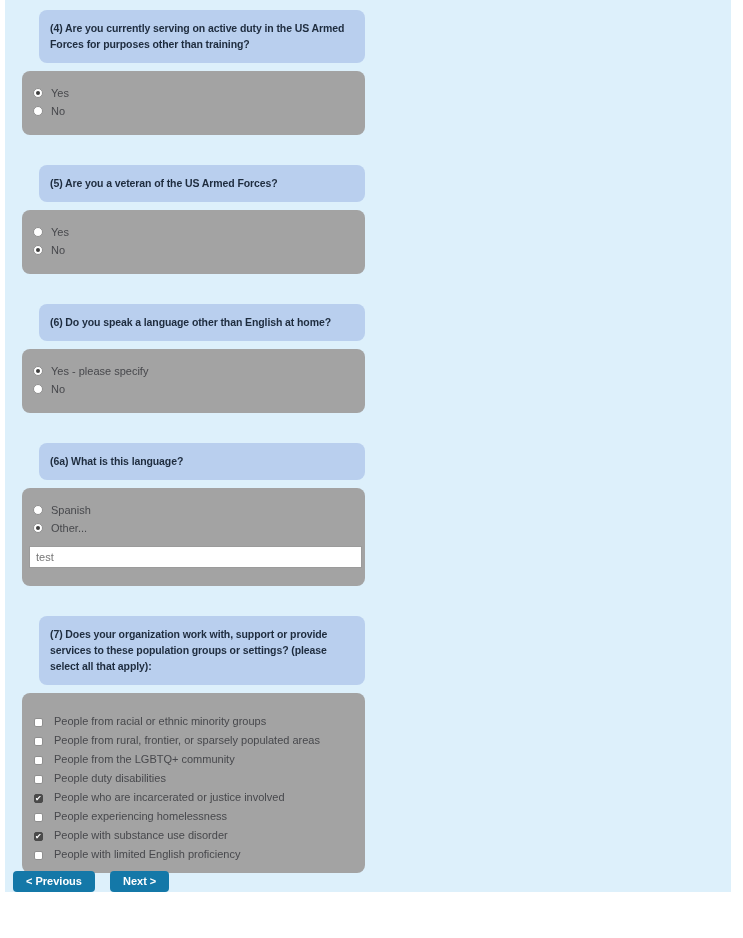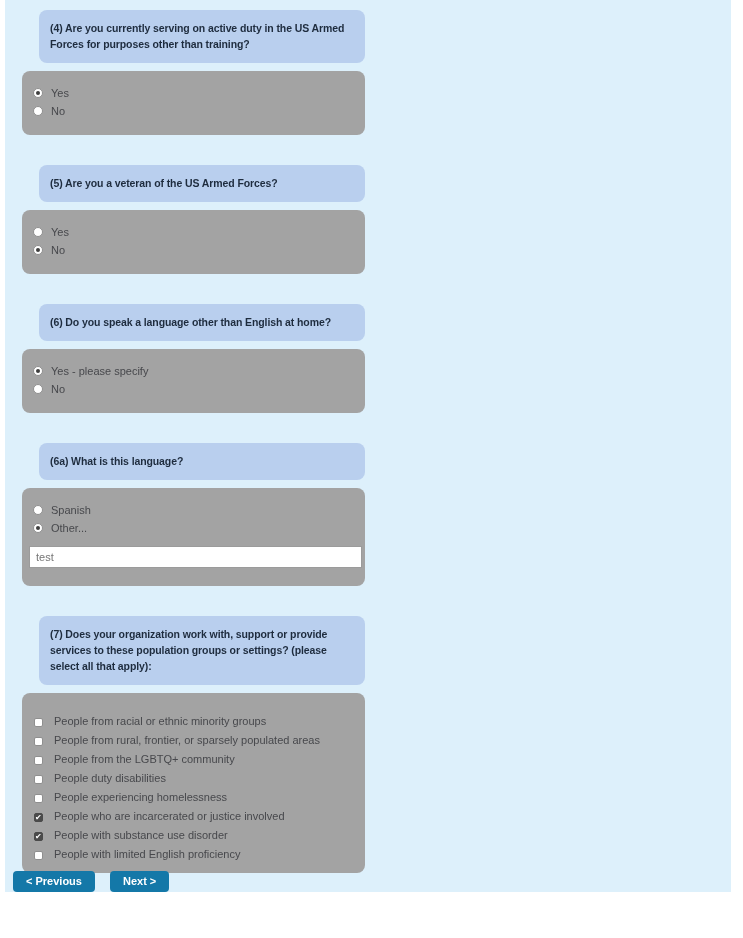--- a/index.html
+++ b/index.html
@@ -182,26 +182,26 @@
           </label>
           <label class="opt">
             <span class="cb"></span>
             <span class="opt-label">People from the LGBTQ+ community</span>
           </label>
           <label class="opt">
             <span class="cb"></span>
             <span class="opt-label">People duty disabilities</span>
           </label>
           <label class="opt">
-            <span class="cb"></span>
-            <span class="opt-label">People experiencing homelessness</span>
-          </label>
-          <label class="opt">
             <span class="cb on"></span>
             <span class="opt-label">People who are incarcerated or justice involved</span>
+          </label>
+          <label class="opt">
+            <span class="cb"></span>
+            <span class="opt-label">People experiencing homelessness</span>
           </label>
           <label class="opt">
             <span class="cb on"></span>
             <span class="opt-label">People with substance use disorder</span>
           </label>
           <label class="opt">
             <span class="cb"></span>
             <span class="opt-label">People with limited English proficiency</span>
           </label>
         </div>

